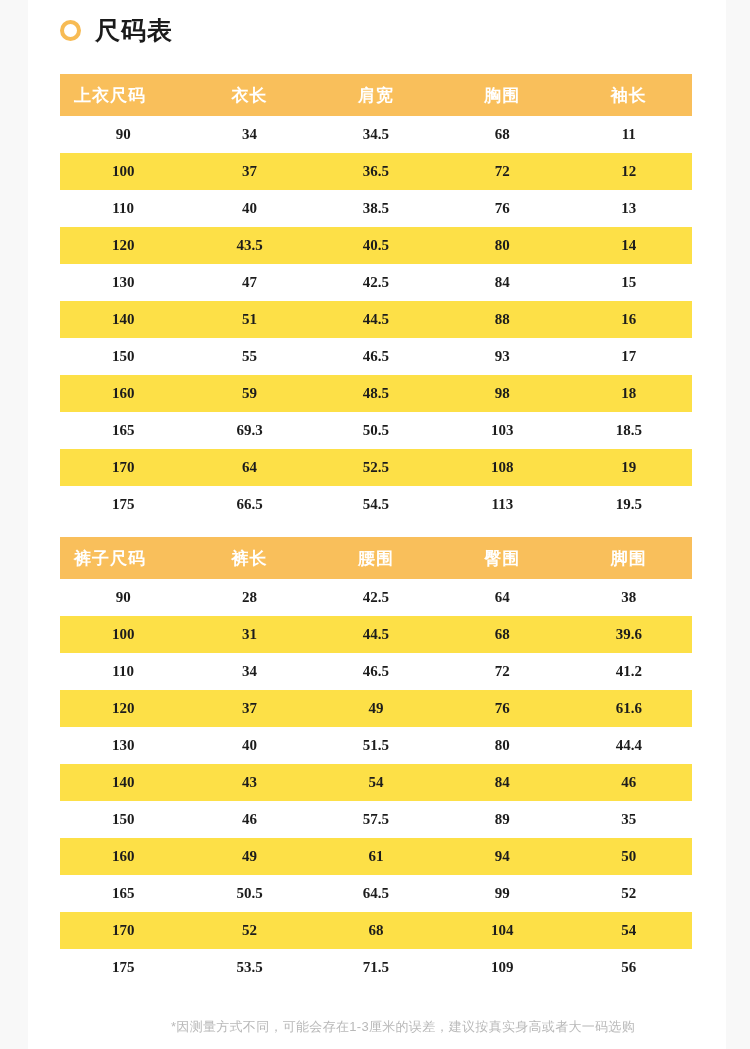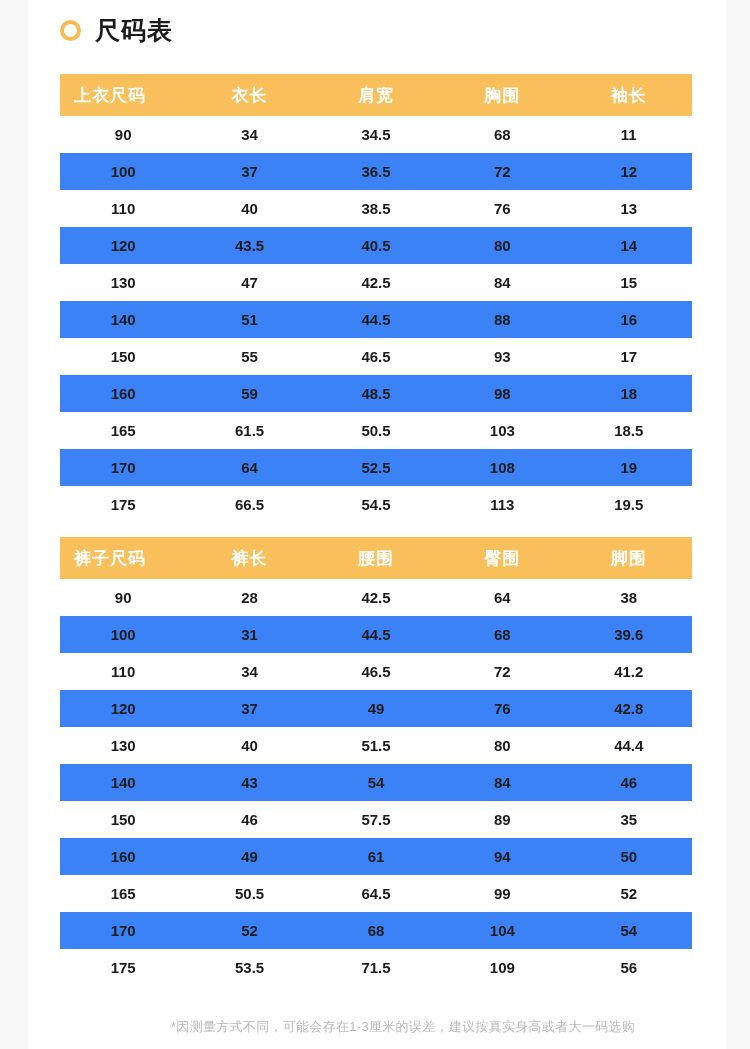--- a/index.html
+++ b/index.html
@@ -49,20 +49,21 @@
     color: #1b1b1b;
     letter-spacing: 1px;
     line-height: 1;
   }
   .size-table {
     position: absolute;
     left: 32px;
     width: 632px;
     border-collapse: collapse;
     table-layout: fixed;
+    font-family: Liberation Serif, serif;
   }
   .tbl-upper { top: 74px; }
   .tbl-lower { top: 537px; }
 
   .size-table thead th {
     background: #f9bf5b;
     color: #ffffff;
     font-size: 17px;
     font-weight: bold;
     height: 42px;
@@ -78,21 +79,21 @@
     height: 37px;
     text-align: center;
     font-size: 15px;
     font-weight: bold;
     color: #1c1c1c;
     padding: 0;
     border: 0;
     background: #ffffff;
   }
   .size-table tbody tr.odd td {
-    background: #3b82f6;
+    background: #fde047;
   }
   .footnote {
     position: absolute;
     left: 0;
     top: 1018px;
     width: 750px;
     text-align: center;
     font-size: 13px;
     color: #b9b9b9;
     letter-spacing: 0.3px;
@@ -171,21 +172,21 @@
         </tr>
         <tr class="odd">
           <td>160</td>
           <td>59</td>
           <td>48.5</td>
           <td>98</td>
           <td>18</td>
         </tr>
         <tr>
           <td>165</td>
-          <td>61.5</td>
+          <td>69.3</td>
           <td>50.5</td>
           <td>103</td>
           <td>18.5</td>
         </tr>
         <tr class="odd">
           <td>170</td>
           <td>64</td>
           <td>52.5</td>
           <td>108</td>
           <td>19</td>
@@ -230,21 +231,21 @@
           <td>34</td>
           <td>46.5</td>
           <td>72</td>
           <td>41.2</td>
         </tr>
         <tr class="odd">
           <td>120</td>
           <td>37</td>
           <td>49</td>
           <td>76</td>
-          <td>42.8</td>
+          <td>61.6</td>
         </tr>
         <tr>
           <td>130</td>
           <td>40</td>
           <td>51.5</td>
           <td>80</td>
           <td>44.4</td>
         </tr>
         <tr class="odd">
           <td>140</td>

